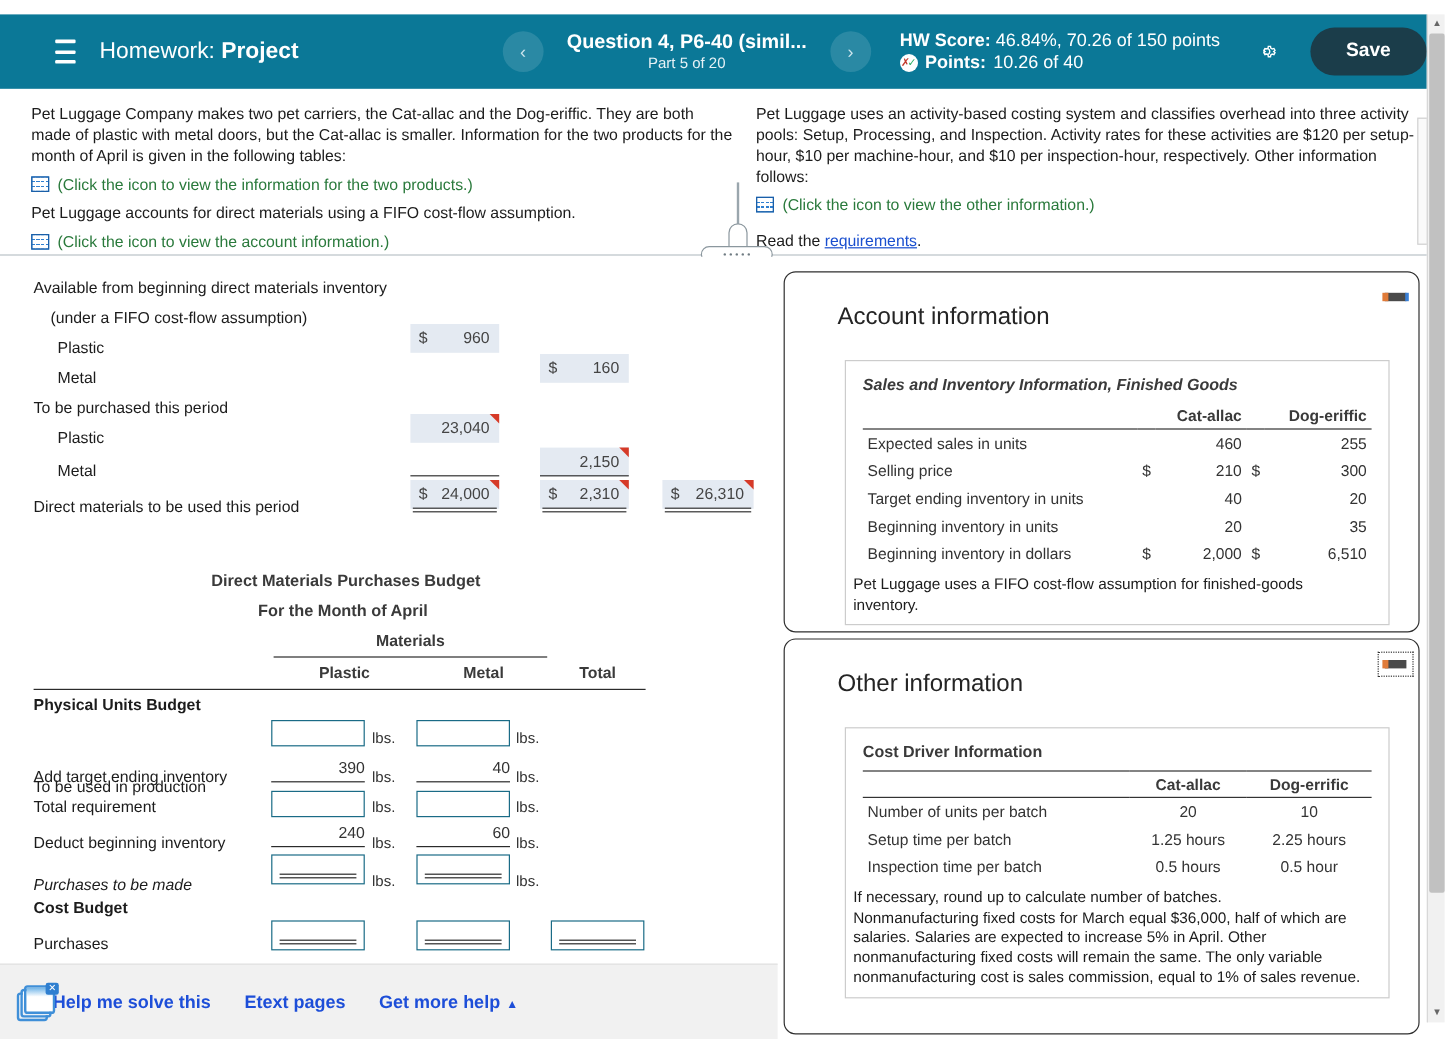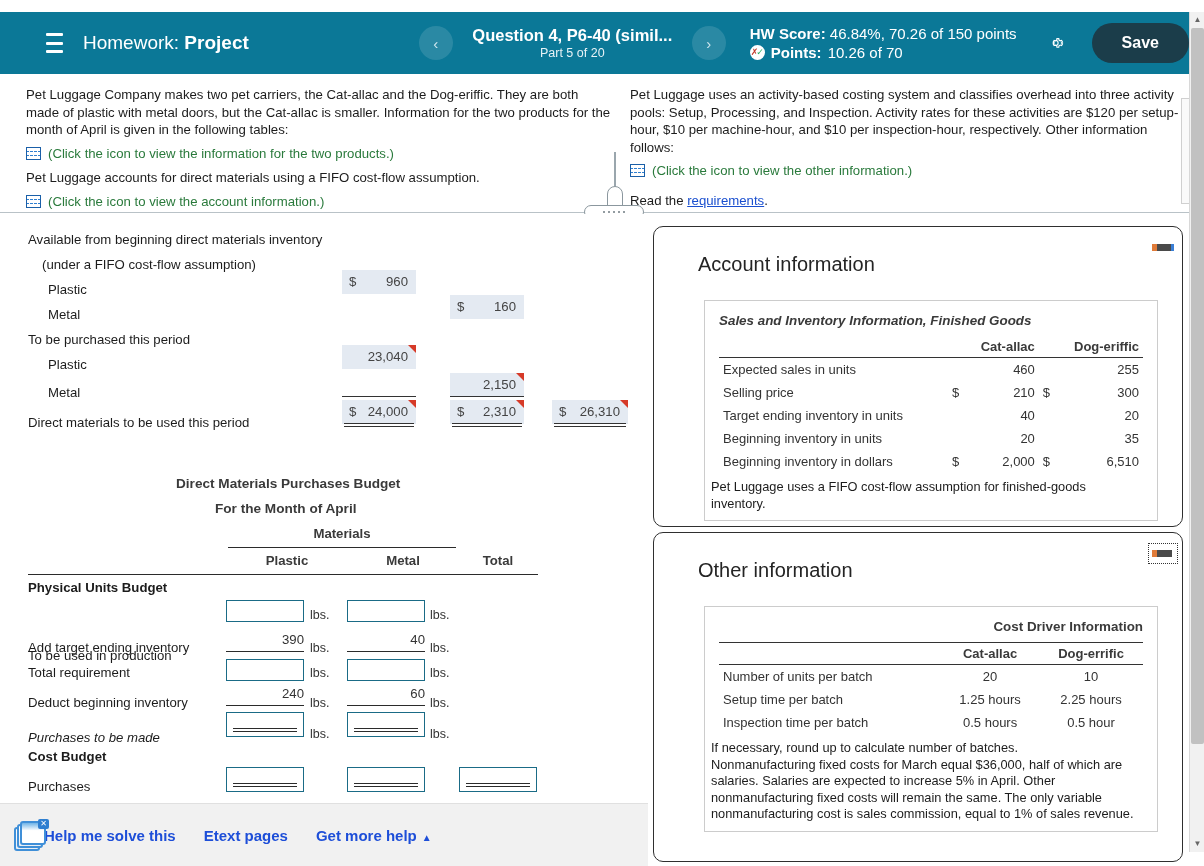--- a/index.html
+++ b/index.html
@@ -160,21 +160,21 @@
   }
   .minbtn .bar { position: absolute; left: 2px; top: 3px; width: 18px; height: 7px; background: #4a4a4a; }
   .minbtn .lft { position: absolute; left: 0px; top: 3px; width: 5px; height: 7px; background: #e07b39; }
   .minbtn .rgt { position: absolute; right: 0px; top: 3px; width: 3px; height: 7px; background: #3a7fd5; }
   .minbtn.focused { outline: 1px dotted #333; outline-offset: 3px; }
 
   .inbox {
     margin: 24px 24px 0 50px; border: 1px solid #ccc; padding: 12px 14px 8px 14px;
   }
   .inbox-title { font-size: 13.4px; font-weight: bold; font-style: italic; color: #3a3a3a; margin-bottom: 8px; }
-  .inbox-title.center { text-align: right; font-style: normal; }
+  .inbox-title.center { text-align: left; font-style: normal; }
   table.info { border-collapse: collapse; width: 100%; font-size: 13px; color: #333; }
   table.info th { font-weight: bold; color: #3a3a3a; padding: 3px 4px; font-size: 13px; }
   table.info td { padding: 4px 4px; }
   .thead-rule td, .thead-rule th { border-bottom: 1px solid #333; }
   .num-r { text-align: right; }
   .num-c { text-align: center; }
   .dolcol { text-align: right; width: 14px; }
   .footnote { font-size: 12.8px; color: #1c1c1c; line-height: 16.5px; margin-top: 6px; }
 
   
@@ -250,21 +250,21 @@
     </div>
 
     <div class="score">
       <div class="row1">
         <b>HW Score:</b>
         <span>46.84%, 70.26 of 150 points</span>
       </div>
       <div class="row2">
         <span class="pts-icon"></span>
         <b>Points:</b>
-        <span>10.26 of 70</span>
+        <span>10.26 of 40</span>
       </div>
     </div>
 
     <svg class="gear" viewBox="0 0 24 24">
       <path fill="none" stroke="#ffffff" stroke-width="1.6" d="M12 8.6a3.4 3.4 0 100 6.8 3.4 3.4 0 000-6.8zM20 12l1.6-1.3-1.3-2.3-2 .6-1.7-1 -.3-2.1h-2.6l-.3 2.1-1.7 1-2-.6L8.4 10.7 10 12l-1.6 1.3 1.3 2.3 2-.6 1.7 1 .3 2.1h2.6l.3-2.1 1.7-1 2 .6 1.3-2.3z" transform="translate(-2.5,-0.1)"></path>
     </svg>
 
     <button class="savebtn">Save</button>
   </div>
 

